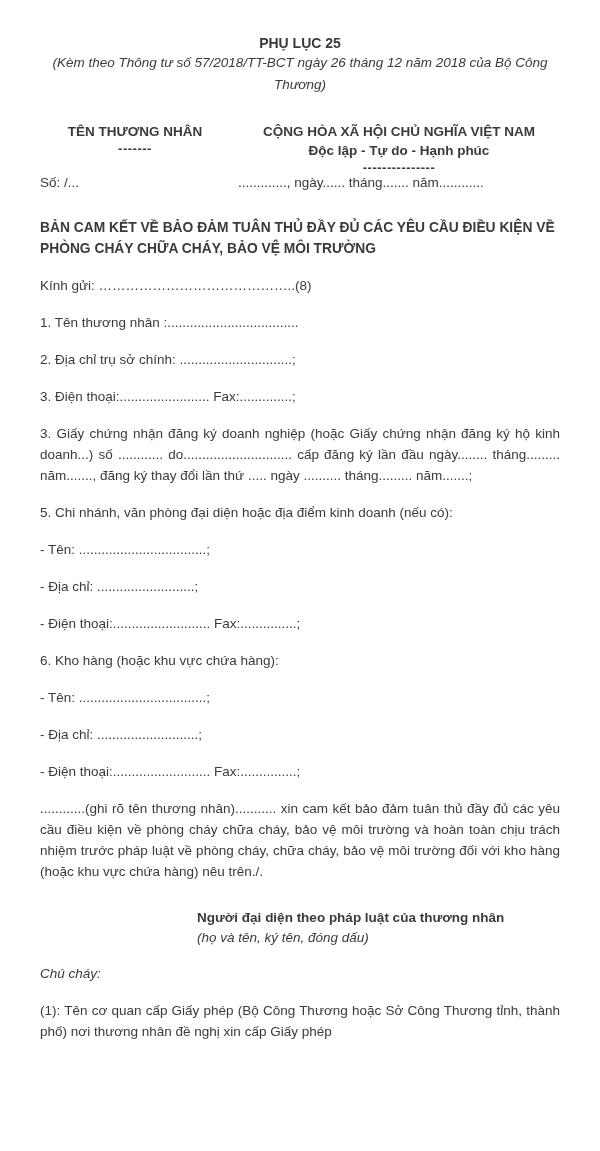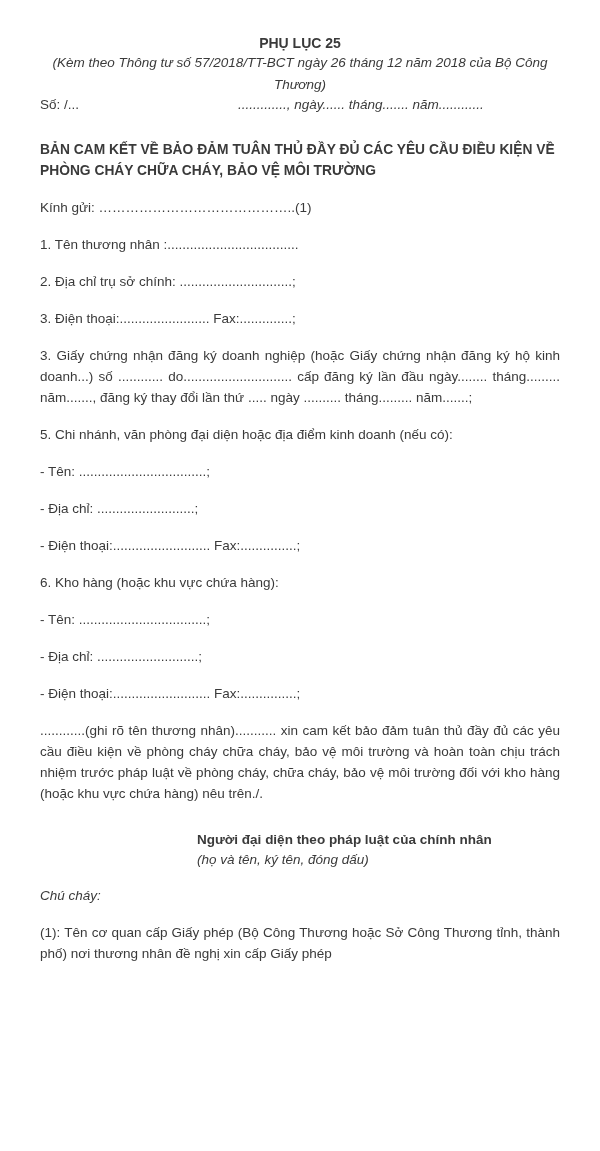--- a/index.html
+++ b/index.html
@@ -47,21 +47,21 @@
     margin-top: 2px;
     letter-spacing: 0.5px;
   }
 
   .ref-row {
     display: flex;
     justify-content: space-between;
     font-size: 13.5px;
     line-height: 18px;
   }
-  .ref-date { width: 322px; font-style: italic; text-align: left; }
+  .ref-date { width: 322px; text-align: left; }
 
   .main-title {
     margin-top: 25px;
     font-weight: bold;
     font-size: 13.8px;
     line-height: 21px;
   }
 
   p.body {
     margin-top: 16px;
@@ -92,48 +92,59 @@
 </style>
 </head>
 <body>
 
 <div class="page">
 
   <div class="appendix-title">PHỤ LỤC 25</div>
 
   <div class="appendix-subtitle">(Kèm theo Thông tư số 57/2018/TT-BCT ngày 26 tháng 12 năm 2018 của Bộ Công Thương)</div>
 
+  <div class="header-row">
+    <div class="header-left">
+      <div class="header-bold">TÊN THƯƠNG NHÂN</div>
+      <div class="header-divider">-------</div>
+    </div>
+    <div class="header-right">
+      <div class="header-bold">CỘNG HÒA XÃ HỘI CHỦ NGHĨA VIỆT NAM</div>
+      <div class="header-bold motto">Độc lập - Tự do - Hạnh phúc</div>
+      <div class="header-divider">---------------</div>
+    </div>
+  </div>
 
   <div class="ref-row">
     <div class="ref-number">Số: /...</div>
     <div class="ref-date">............., ngày...... tháng....... năm............</div>
   </div>
 
   <div class="main-title">BẢN CAM KẾT VỀ BẢO ĐẢM TUÂN THỦ ĐẦY ĐỦ CÁC YÊU CẦU ĐIỀU KIỆN VỀ PHÒNG CHÁY CHỮA CHÁY, BẢO VỆ MÔI TRƯỜNG</div>
 
-  <p class="body">Kính gửi: ……………………………………..(1)</p>
+  <p class="body">Kính gửi: ……………………………………..(8)</p>
 
   <p class="body">1. Tên thương nhân :...................................</p>
   <p class="body">2. Địa chỉ trụ sở chính: ..............................;</p>
   <p class="body">3. Điện thoại:........................ Fax:..............;</p>
   <p class="body justify">3. Giấy chứng nhận đăng ký doanh nghiệp (hoặc Giấy chứng nhận đăng ký hộ kinh doanh...) số ............ do............................. cấp đăng ký lần đầu ngày........ tháng......... năm......., đăng ký thay đổi lần thứ ..... ngày .......... tháng......... năm.......;</p>
 
   <p class="body">5. Chi nhánh, văn phòng đại diện hoặc địa điểm kinh doanh (nếu có):</p>
   <p class="body">- Tên: ..................................;</p>
   <p class="body">- Địa chỉ: ..........................;</p>
   <p class="body">- Điện thoại:.......................... Fax:...............;</p>
 
   <p class="body">6. Kho hàng (hoặc khu vực chứa hàng):</p>
   <p class="body">- Tên: ..................................;</p>
   <p class="body">- Địa chỉ: ...........................;</p>
   <p class="body">- Điện thoại:.......................... Fax:...............;</p>
 
   <p class="body justify">............(ghi rõ tên thương nhân)........... xin cam kết bảo đảm tuân thủ đầy đủ các yêu cầu điều kiện về phòng cháy chữa cháy, bảo vệ môi trường và hoàn toàn chịu trách nhiệm trước pháp luật về phòng cháy, chữa cháy, bảo vệ môi trường đối với kho hàng (hoặc khu vực chứa hàng) nêu trên./.</p>
 
   <div class="signature">
-    <div class="sig-title">Người đại diện theo pháp luật của chính nhân</div>
+    <div class="sig-title">Người đại diện theo pháp luật của thương nhân</div>
     <div class="sig-note">(họ và tên, ký tên, đóng dấu)</div>
   </div>
 
   <p class="body notes-label">Chú cháy:</p>
   <p class="body justify">(1): Tên cơ quan cấp Giấy phép (Bộ Công Thương hoặc Sở Công Thương tỉnh, thành phố) nơi thương nhân đề nghị xin cấp Giấy phép</p>
 
 </div>
 
 </body></html>

